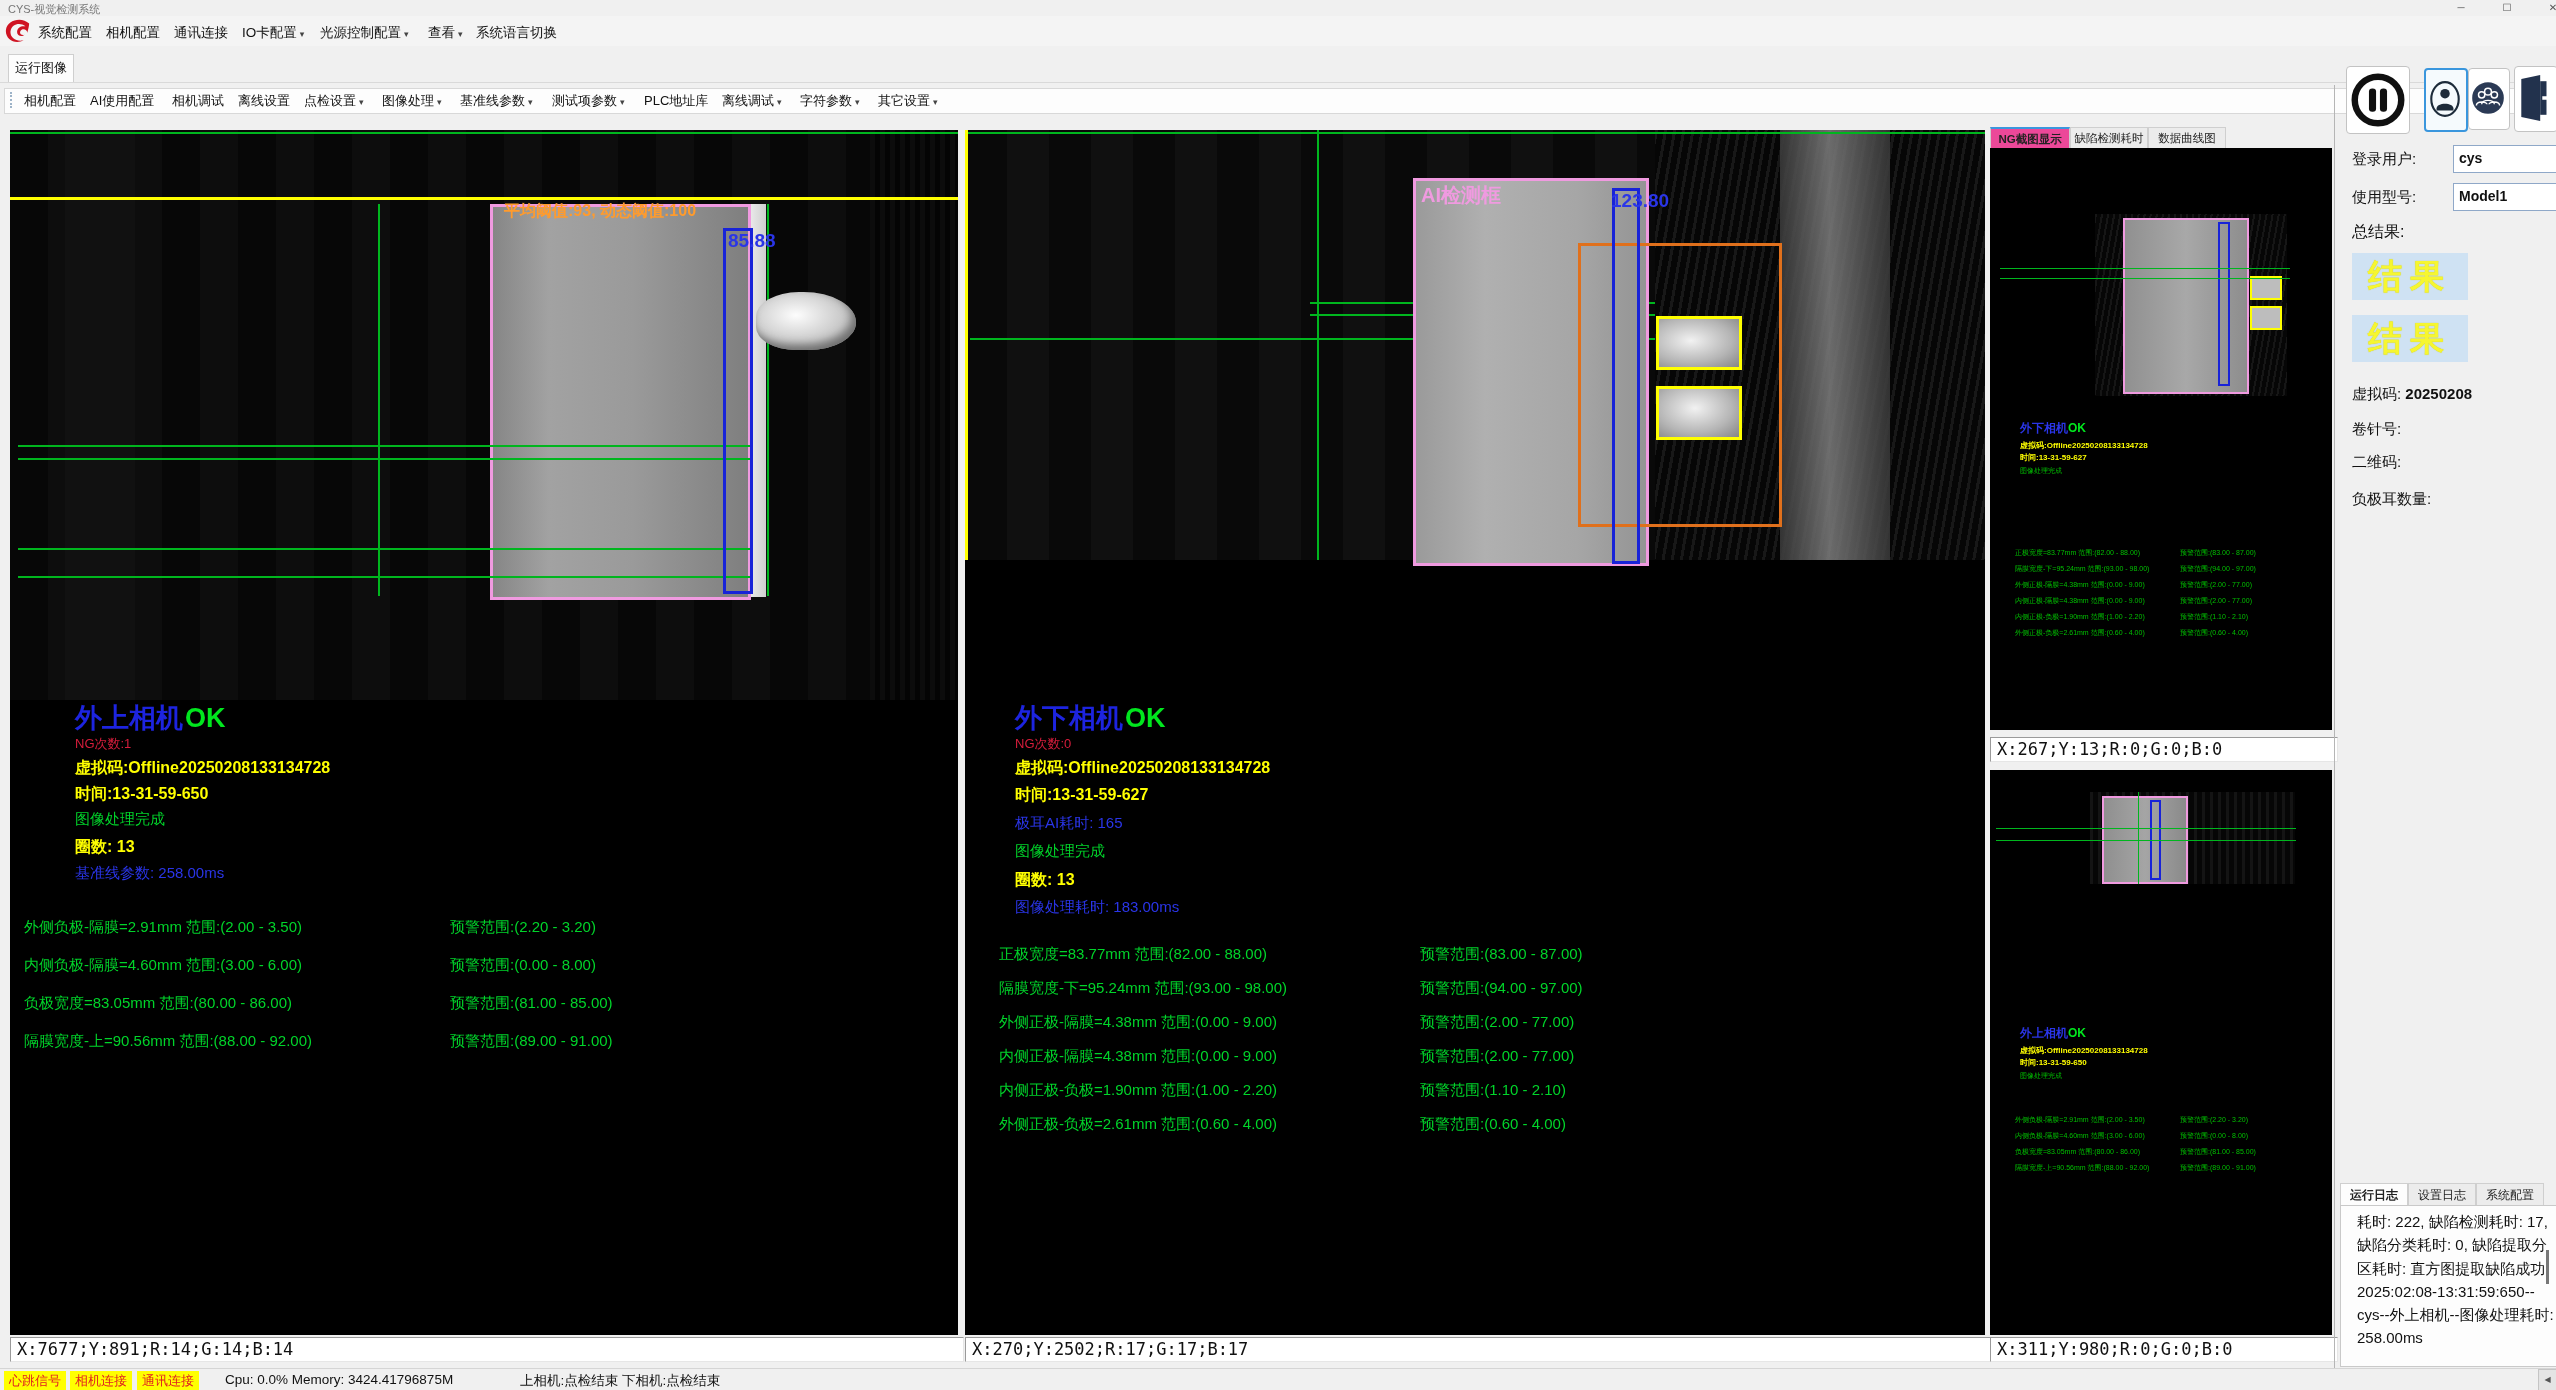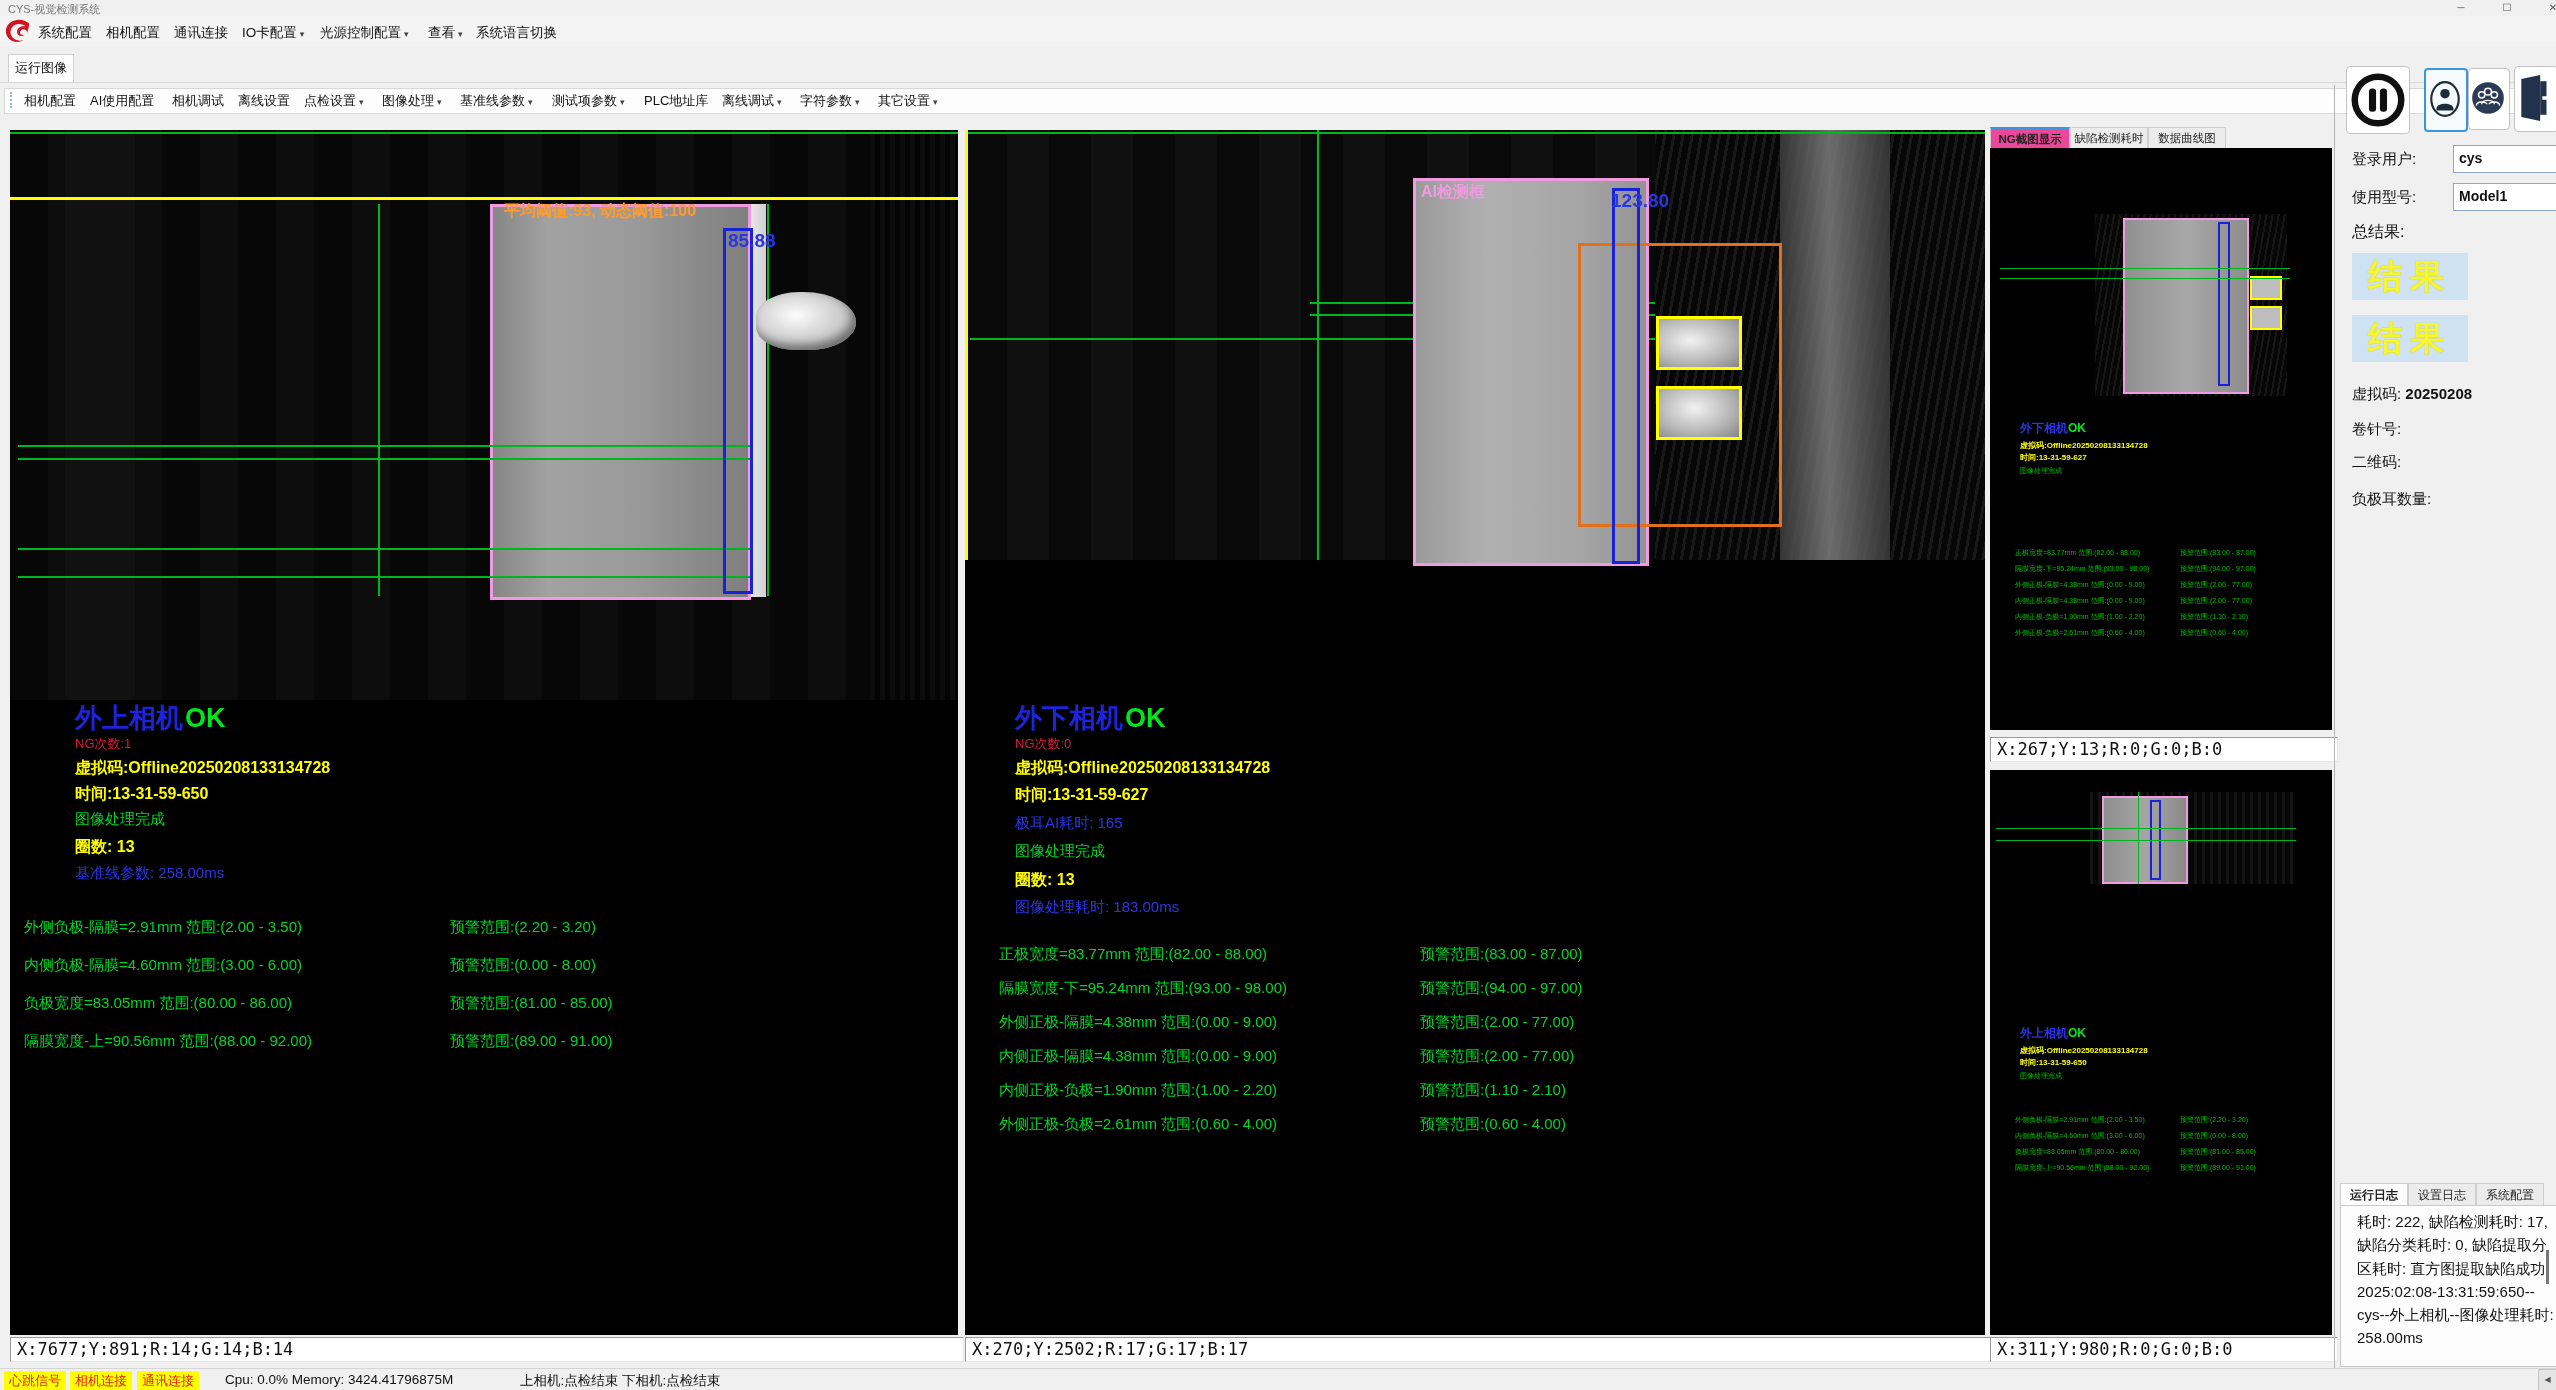--- a/index.html
+++ b/index.html
@@ -148,21 +148,21 @@
   <div class="abs" style="left:690px;top:0;width:330px;height:430px;background:repeating-linear-gradient(100deg,#181818 0 3px,#060606 3px 9px)"></div>
   <div class="abs" style="left:815px;top:0;width:110px;height:430px;background:linear-gradient(90deg,#3c3c3c,#7d7d7d 45%,#3a3a3a);opacity:.85"></div>
   <div class="abs gline" style="left:0;top:2px;width:1020px;height:2px"></div>
   <div class="abs yline" style="left:0;top:0;width:3px;height:430px"></div>
   <div class="abs gline" style="left:352px;top:0;width:2px;height:430px"></div>
   <div class="abs gline" style="left:345px;top:172px;width:345px;height:2px"></div>
   <div class="abs gline" style="left:345px;top:184px;width:345px;height:2px"></div>
   <div class="abs gline" style="left:5px;top:208px;width:685px;height:2px"></div>
 
   <div class="abs electrode" style="left:448px;top:48px;width:230px;height:382px;background:linear-gradient(90deg,#9a9a9a,#b0b0b0 30%,#a6a6a6 70%,#949494)"></div>
-  <span class="abs" style="left:456px;top:52px;font-size:16px;font-weight:bold;color:#f09ae0;white-space:nowrap">AI检测框</span>
+  <span class="abs" style="left:456px;top:52px;font-size:20px;font-weight:bold;color:#f09ae0;white-space:nowrap">AI检测框</span>
   <div class="abs" style="left:613px;top:113px;width:198px;height:278px;border:3px solid #e0701c"></div>
   <div class="abs bluebox" style="left:647px;top:58px;width:22px;height:370px"></div>
   <span class="abs" style="left:646px;top:60px;font-size:19px;font-weight:bold;color:#2a35e8">123.80</span>
   <div class="abs" style="left:691px;top:186px;width:80px;height:48px;border:3px solid #ffff00;background:radial-gradient(ellipse at 40% 45%,#f2f2f2,#b5b5b5 60%,#848484)"></div>
   <div class="abs" style="left:691px;top:256px;width:80px;height:48px;border:3px solid #ffff00;background:radial-gradient(ellipse at 45% 40%,#f2f2f2,#b5b5b5 60%,#848484)"></div>
 
   <div class="abs cam-title" style="left:50px;top:570px"><span>外下相机</span><span class="okk">OK</span></div>
   <span class="abs ng-line" style="left:50px;top:605px">NG次数:0</span>
   <span class="abs yl" style="left:50px;top:628px">虚拟码:Offline20250208133134728</span>
   <span class="abs yl" style="left:50px;top:655px">时间:13-31-59-627</span>

